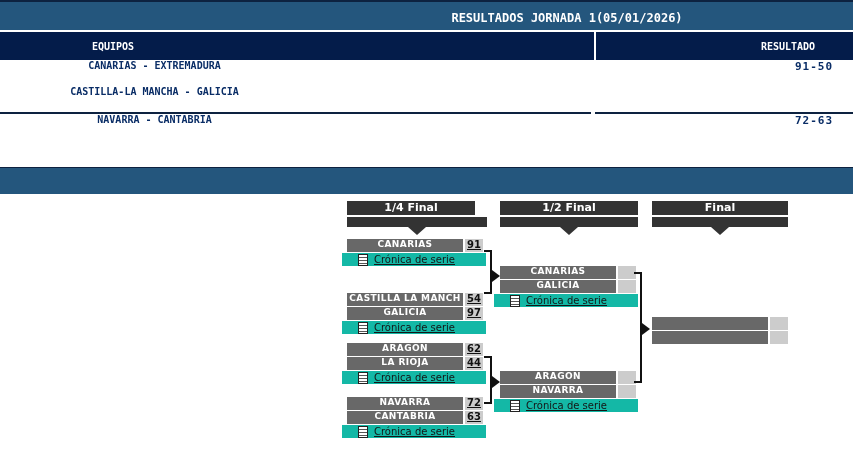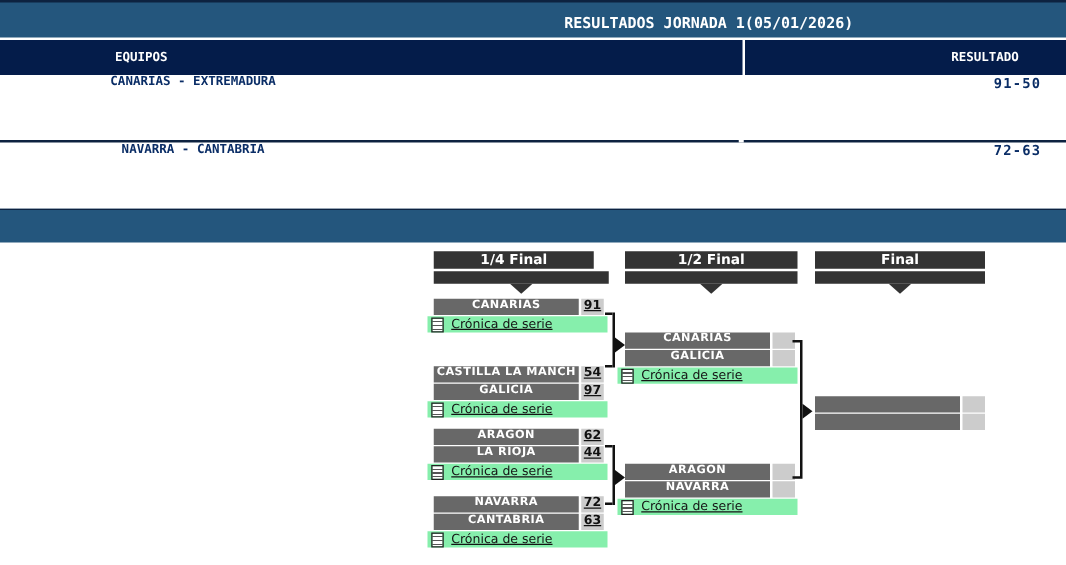--- a/index.html
+++ b/index.html
@@ -41,21 +41,21 @@
              border-top:8px solid #333;}
 
   
   .match{position:absolute;width:144px;}
   .trow{height:13px;margin-bottom:1px;display:flex;padding-left:5px;box-sizing:border-box;}
   .m-right .trow{padding-left:6px;}
   .tbar{width:116px;background:#686868;color:#fff;text-align:center;line-height:13px;
         font:bold 9px "DejaVu Sans",sans-serif;letter-spacing:0.4px;white-space:nowrap;overflow:hidden;}
   .tscore{width:18px;margin-left:2px;background:#ccc;color:#111;text-align:center;line-height:13px;
           font:bold 10px "DejaVu Sans",sans-serif;text-decoration:underline;}
-  .cronica{height:13px;background:#86efac;display:flex;align-items:center;padding-left:3px;box-sizing:border-box;}
+  .cronica{height:13px;background:#14b8a6;display:flex;align-items:center;padding-left:16px;box-sizing:border-box;}
   .doc-icon{width:8px;height:10px;border:1px solid #222;margin-right:6px;flex:0 0 auto;
             background:repeating-linear-gradient(#ffffff 0 2px,#555 2px 3px);}
   .cronica-link{font:10px "DejaVu Sans",sans-serif;color:#151515;text-decoration:underline;
                 line-height:12px;white-space:nowrap;cursor:pointer;}
 
   
   .vline{position:absolute;width:2px;background:#111;}
   .hstub{position:absolute;width:6px;height:2px;background:#111;}
   .rarrow{position:absolute;width:0;height:0;border-top:6px solid transparent;
           border-bottom:6px solid transparent;border-left:8px solid #111;}
@@ -72,20 +72,21 @@
   <div class="th-left"></div>
   <div class="th-right"></div>
   <span class="th-label th-equipos">EQUIPOS</span>
   <span class="th-label th-resultado">RESULTADO</span>
 
   <div class="result-row" style="top:60px">
     <span class="team-cell">CANARIAS - EXTREMADURA</span>
     <span class="score-cell">91-50</span>
   </div>
   <div class="result-row" style="top:86px">
+    <span class="team-cell">CASTILLA-LA MANCHA - GALICIA</span>
   </div>
   <div class="row-sep"></div>
   <div class="row-sep-notch"></div>
   <div class="result-row" style="top:114px">
     <span class="team-cell">NAVARRA - CANTABRIA</span>
     <span class="score-cell">72-63</span>
   </div>
 
   <div class="cuadro-bar">
     <span class="cuadro-text">CUADRO DE CLASIFICACIÓN</span>

